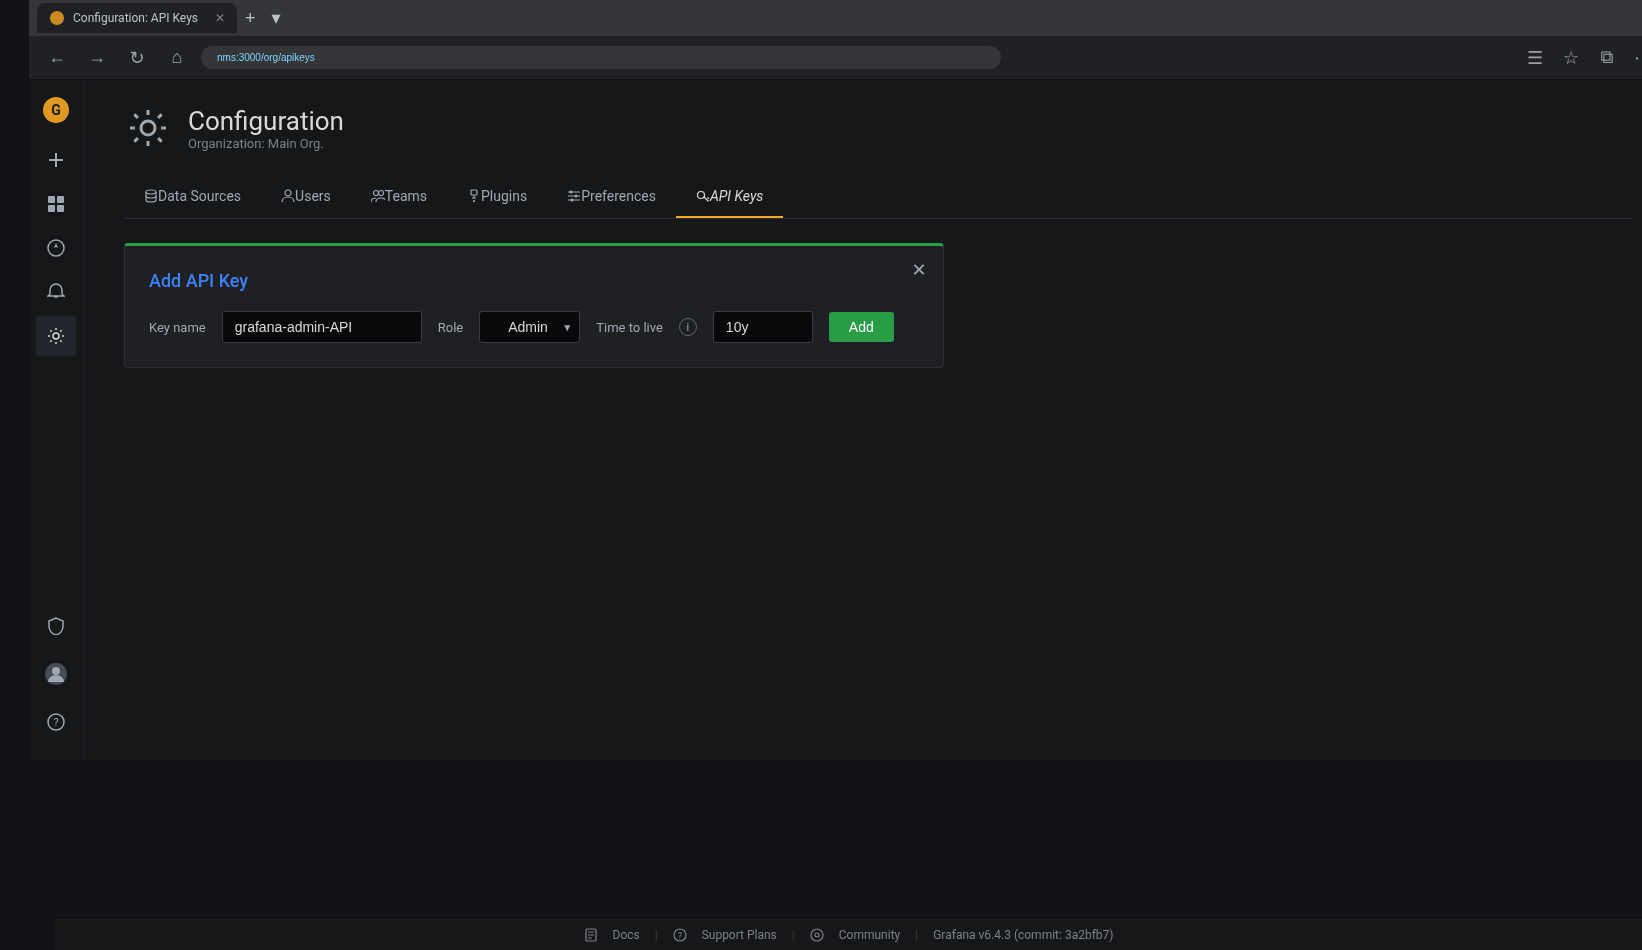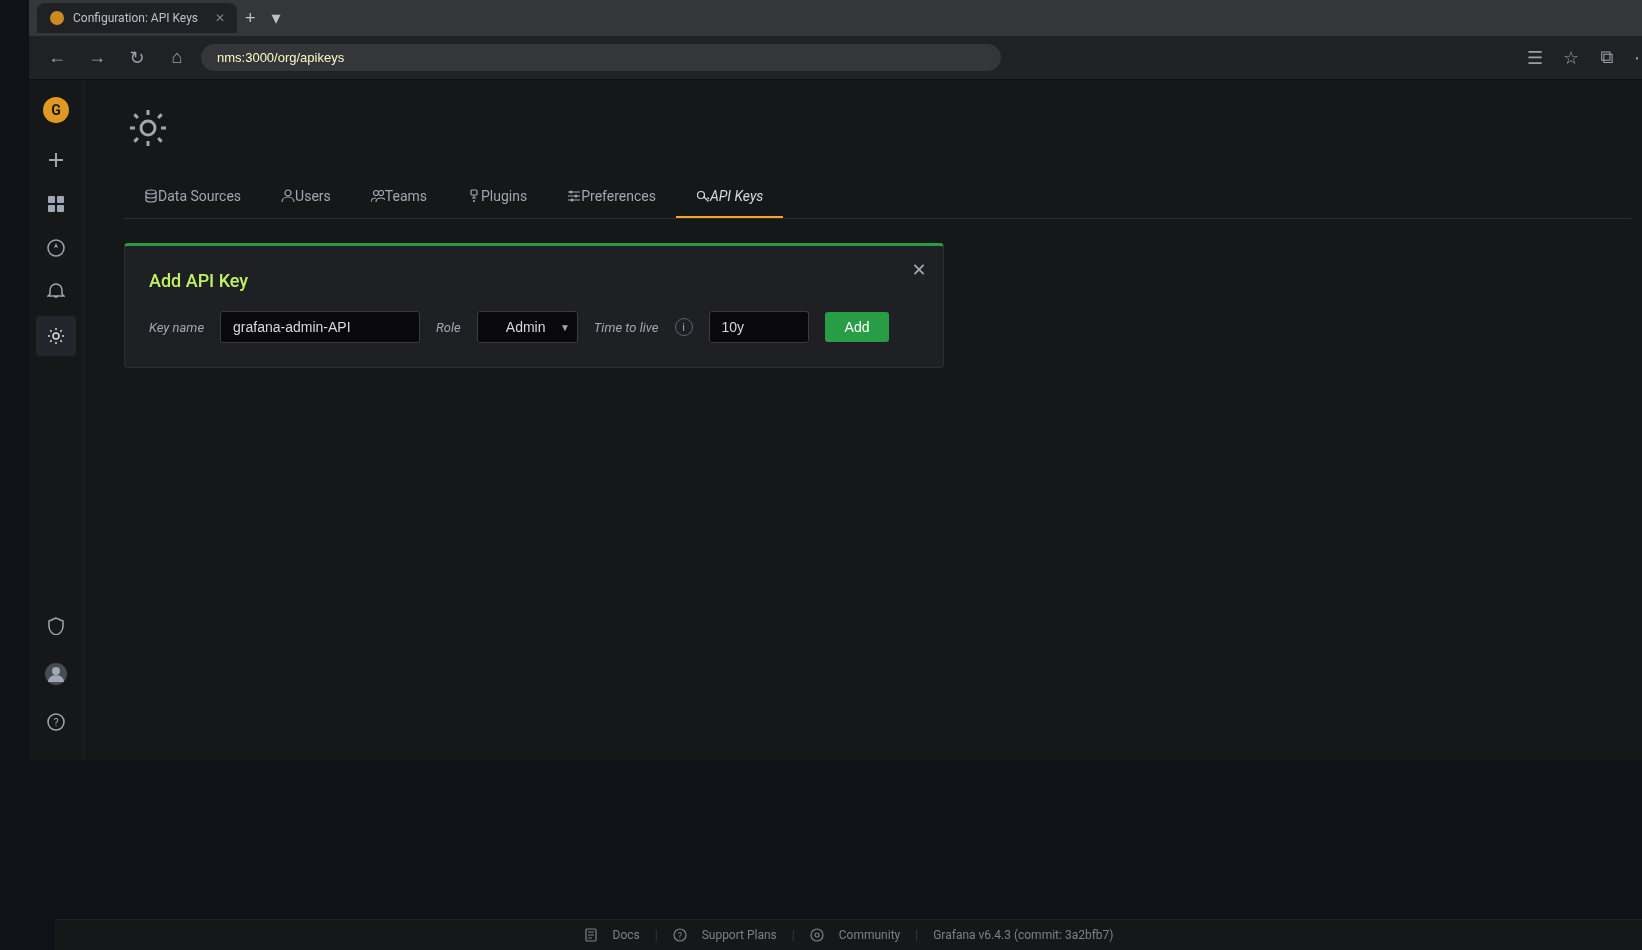--- a/index.html
+++ b/index.html
@@ -7,21 +7,21 @@
 
     
     .browser-chrome { background: #202124; width: 1642px; height: 760px; display: flex; flex-direction: column; margin-left: 29px; }
     .tab-bar { display: flex; align-items: center; height: 36px; background: #35363a; padding: 0 8px; gap: 0; }
     .browser-tab { background: #202124; border-radius: 8px 8px 0 0; padding: 0 12px; height: 30px; display: flex; align-items: center; gap: 8px; font-size: 12px; color: #bdc1c6; min-width: 200px; }
     .browser-tab .tab-favicon { width: 16px; height: 16px; }
     .browser-tab .tab-close { margin-left: auto; opacity: 0.6; cursor: pointer; }
     .new-tab-btn { background: none; border: none; color: #bdc1c6; font-size: 18px; cursor: pointer; padding: 0 8px; }
     .nav-bar { background: #202124; height: 44px; display: flex; align-items: center; padding: 0 12px; gap: 8px; border-bottom: 1px solid #111; }
     .nav-btn { background: none; border: none; color: #9aa0a6; font-size: 18px; cursor: pointer; padding: 4px; border-radius: 50%; width: 32px; height: 32px; display: flex; align-items: center; justify-content: center; }
-    .address-bar { flex: 1; background: #35363a; border: none; border-radius: 20px; padding: 6px 16px; color: #fef9c3; font-size: 13px; outline: none; max-width: 800px; }
+    .address-bar { flex: 1; background: #35363a; border: none; border-radius: 20px; padding: 6px 16px; color: #7dd3fc; font-size: 10px; outline: none; max-width: 800px; }
     .nav-actions { display: flex; gap: 4px; margin-left: auto; }
 
     
     .app-container { display: flex; flex: 1; overflow: hidden; }
     .sidebar { width: 55px; background: #161719; display: flex; flex-direction: column; align-items: center; padding: 8px 0; border-right: 1px solid #1e1f23; }
     .sidebar-item { width: 40px; height: 40px; display: flex; align-items: center; justify-content: center; border-radius: 4px; cursor: pointer; color: #9fa7b3; margin: 2px 0; }
     .sidebar-spacer { flex: 1; }
     .sidebar-bottom { display: flex; flex-direction: column; align-items: center; gap: 4px; padding-bottom: 8px; }
     .main-content { flex: 1; background: #161719; overflow-y: auto; }
 
@@ -32,23 +32,23 @@
     .page-title { font-size: 26px; font-weight: 400; color: #d8d9da; }
     .page-subtitle { font-size: 13px; color: #7b8087; }
     .tab-nav { display: flex; gap: 0; border-bottom: 1px solid #2c2e33; }
     .tab-nav-item { padding: 12px 20px; font-size: 14px; color: #9fa7b3; cursor: pointer; border-bottom: 2px solid transparent; display: flex; align-items: center; text-decoration: none; }
     .tab-nav-item.active { color: #d8d9da; border-bottom: 2px solid #f5a623; font-style: italic; }
 
     
     .dialog-wrapper { padding: 24px 40px; }
     .dialog { background: #1f2023; border: 1px solid #2c2e33; border-top: 3px solid #299c46; border-radius: 4px; padding: 24px; position: relative; max-width: 820px; }
     .dialog-close { position: absolute; top: 12px; right: 12px; background: none; border: none; color: #9fa7b3; font-size: 18px; cursor: pointer; width: 24px; height: 24px; display: flex; align-items: center; justify-content: center; }
-    .dialog-title { font-size: 18px; font-weight: 500; color: #bef264; margin-bottom: 20px; }
+    .dialog-title { font-size: 18px; font-weight: 500; color: #3b82f6; margin-bottom: 20px; }
     .form-row { display: flex; align-items: center; gap: 16px; }
-    .form-label { font-size: 13px; color: #9fa7b3; white-space: nowrap; font-style: italic; }
+    .form-label { font-size: 13px; color: #9fa7b3; white-space: nowrap; }
     .form-input { background: #09090b; border: 1px solid #3a3c40; border-radius: 3px; padding: 7px 12px; color: #d8d9da; font-size: 14px; outline: none; width: 200px; }
     .form-select { background: #09090b; border: 1px solid #3a3c40; border-radius: 3px; padding: 7px 28px; color: #d8d9da; font-size: 14px; outline: none; cursor: pointer; appearance: none; -webkit-appearance: none; padding-right: 28px; min-width: 100px; }
     .select-wrapper { position: relative; display: inline-flex; align-items: center; }
     .select-wrapper::after { content: '▼'; position: absolute; right: 8px; font-size: 10px; color: #9fa7b3; pointer-events: none; }
     .ttl-input { width: 100px; }
     .info-icon { width: 18px; height: 18px; border-radius: 50%; border: 1px solid #5a6474; display: flex; align-items: center; justify-content: center; font-size: 11px; color: #9fa7b3; cursor: pointer; flex-shrink: 0; }
     .add-btn { background: #299c46; border: none; border-radius: 3px; color: #fff; padding: 7px 20px; font-size: 14px; cursor: pointer; font-weight: 500; text-align: center; }
 
     
     .footer { position: fixed; bottom: 0; left: 55px; right: 0; background: #161719; border-top: 1px solid #1e1f23; padding: 8px 16px; display: flex; align-items: center; justify-content: center; gap: 15px; font-size: 12px; color: #7b8087; }
@@ -154,20 +154,24 @@
     </div>
 
     <div class="main-content">
       <div class="page-header">
         <div class="page-title-row">
           <div class="page-icon">
             <svg width="40" height="40" viewBox="0 0 40 40">
               <circle cx="20" cy="20" r="7" stroke="#9fa7b3" stroke-width="3" fill="none"></circle>
               <path d="M20 2v5M20 33v5M2 20h5M33 20h5M6.34 6.34l3.54 3.54M30.12 30.12l3.54 3.54M6.34 33.66l3.54-3.54M30.12 9.88l3.54-3.54" stroke="#9fa7b3" stroke-width="3"></path>
             </svg>
+          </div>
+          <div>
+            <div class="page-title">Configuration</div>
+            <div class="page-subtitle">Organization: Main Org.</div>
           </div>
         </div>
 
         <div class="tab-nav">
           <a class="tab-nav-item">
             <svg width="14" height="14" viewBox="0 0 14 14">
               <ellipse cx="7" cy="3" rx="5" ry="2" stroke="currentColor" stroke-width="1.2" fill="none"></ellipse>
               <path d="M2 3v4c0 1.1 2.24 2 5 2s5-.9 5-2V3" stroke="currentColor" stroke-width="1.2" fill="none"></path>
               <path d="M2 7v4c0 1.1 2.24 2 5 2s5-.9 5-2V7" stroke="currentColor" stroke-width="1.2" fill="none"></path>
             </svg>

